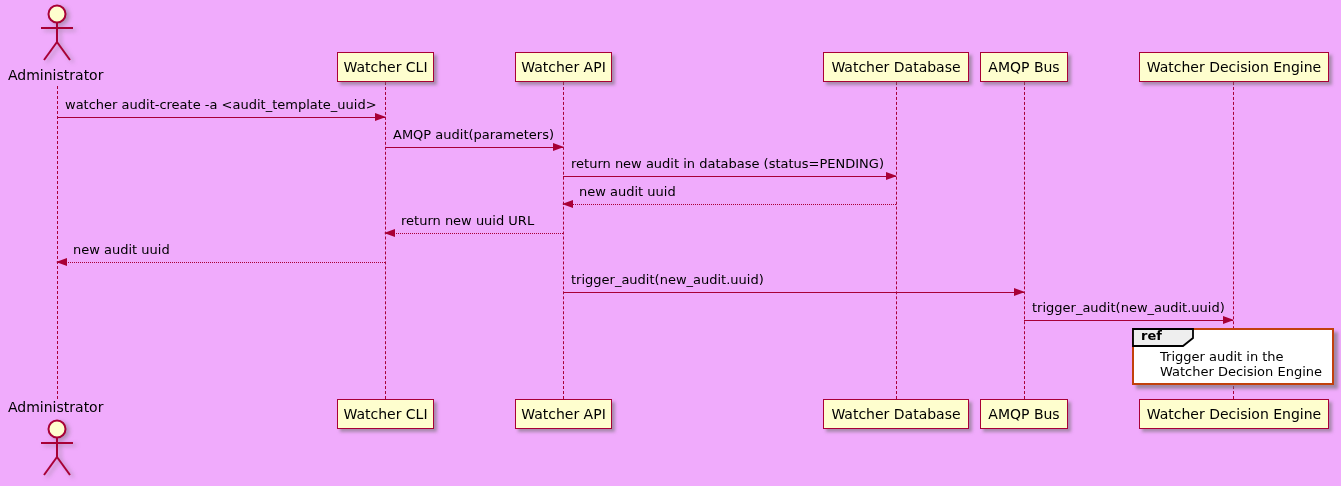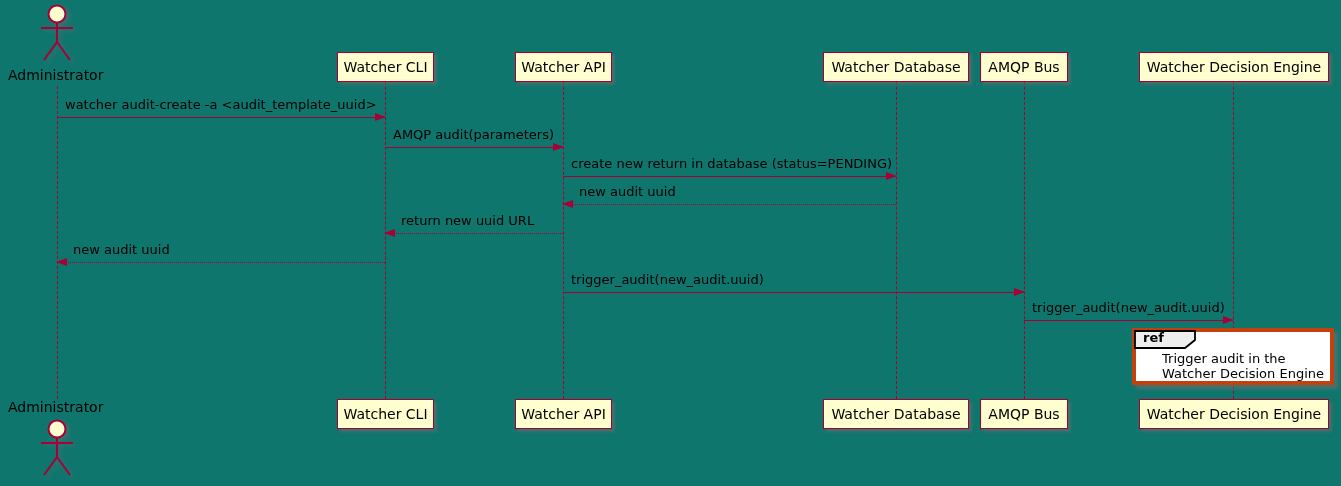--- a/index.html
+++ b/index.html
@@ -1,17 +1,17 @@
 <!DOCTYPE html>
 <html><head>
 <meta charset="utf-8">
 <style>
   html, body { margin:0; padding:0; background:#ffffff; }
   .diagram {
-    position:relative; width:1341px; height:486px; background:#0f766e;
+    position:relative; width:1341px; height:486px; background:#f0abfc;
     font-family:"DejaVu Sans", sans-serif; color:#000000; overflow:hidden;
   }
   .lifeline { position:absolute; width:0; border-left:1px dashed #A80036; }
   .pbox {
     position:absolute; box-sizing:border-box; height:30px;
     background:#FEFECE; border:1.8px solid #A80036;
     box-shadow:3px 3px 3px rgba(110,110,110,0.55);
     display:flex; align-items:center; justify-content:center;
     font-size:14px; white-space:nowrap;
   }
@@ -21,21 +21,21 @@
   .mlabel { position:absolute; bottom:5px; left:8px; font-size:13px; white-space:nowrap; }
   .msg.left .mlabel { left:16px; }
   .mline { position:absolute; left:0; right:0; top:0; height:0; border-top:1px solid #A80036; }
   .mline.dotted { border-top-style:dotted; }
   .ah { position:absolute; width:0; height:0; top:-4px;
         border-top:4.5px solid transparent; border-bottom:4.5px solid transparent; }
   .ah.right { right:-1px; border-left:11px solid #A80036; }
   .ah.left  { left:-1px;  border-right:11px solid #A80036; }
   .refbox {
     position:absolute; box-sizing:border-box; background:#FFFFFF;
-    border:4px solid #c2410c; box-shadow:4px 4px 3px rgba(110,110,110,0.6);
+    border:2px solid #c2410c; box-shadow:4px 4px 3px rgba(110,110,110,0.6);
   }
   .ref-tab { position:absolute; top:-2px; left:-2px; width:62px; height:19px; }
   .ref-kw { position:absolute; top:0px; left:9px; font-size:13px; font-weight:bold; }
   .ref-body { position:absolute; top:19px; left:26px; font-size:13px; line-height:15px; white-space:nowrap; }
 </style>
 </head>
 <body>
 
 <div class="diagram">
 
@@ -79,21 +79,21 @@
     <span class="ah right"></span>
   </div>
 
   <div class="msg right" style="left:385px;top:147px;width:178px;">
     <span class="mlabel">AMQP audit(parameters)</span>
     <span class="mline solid"></span>
     <span class="ah right"></span>
   </div>
 
   <div class="msg right" style="left:563px;top:176px;width:333px;">
-    <span class="mlabel">create new return in database (status=PENDING)</span>
+    <span class="mlabel">return new audit in database (status=PENDING)</span>
     <span class="mline solid"></span>
     <span class="ah right"></span>
   </div>
 
   <div class="msg left" style="left:563px;top:204px;width:333px;">
     <span class="mlabel">new audit uuid</span>
     <span class="mline dotted"></span>
     <span class="ah left"></span>
   </div>
 

